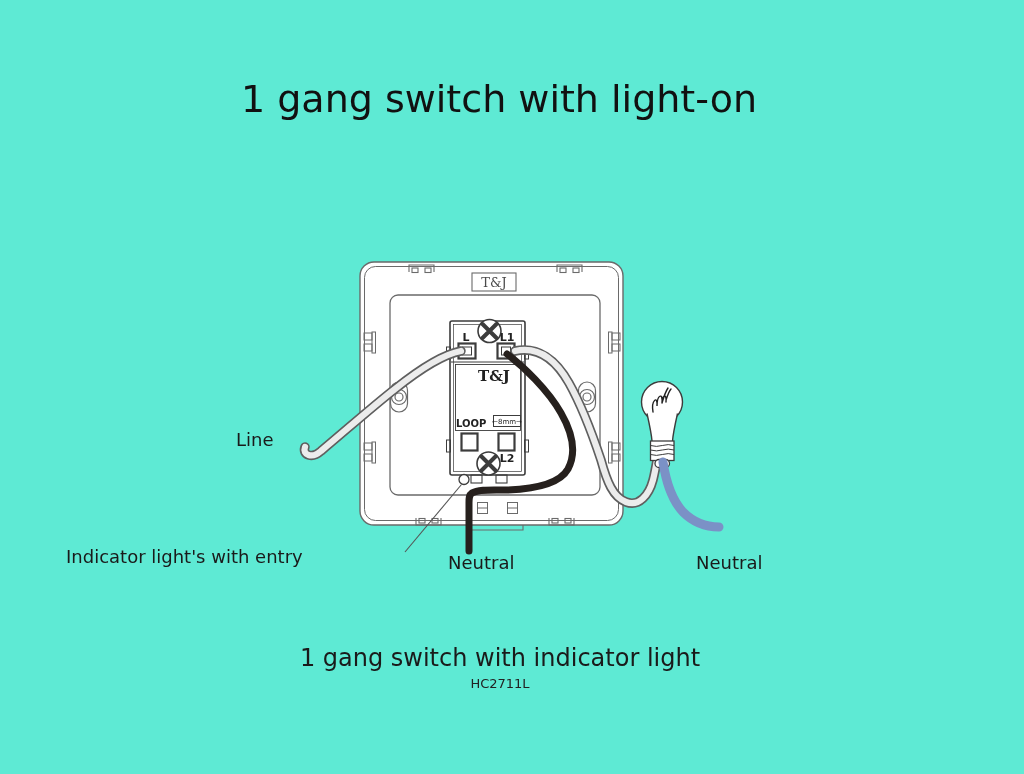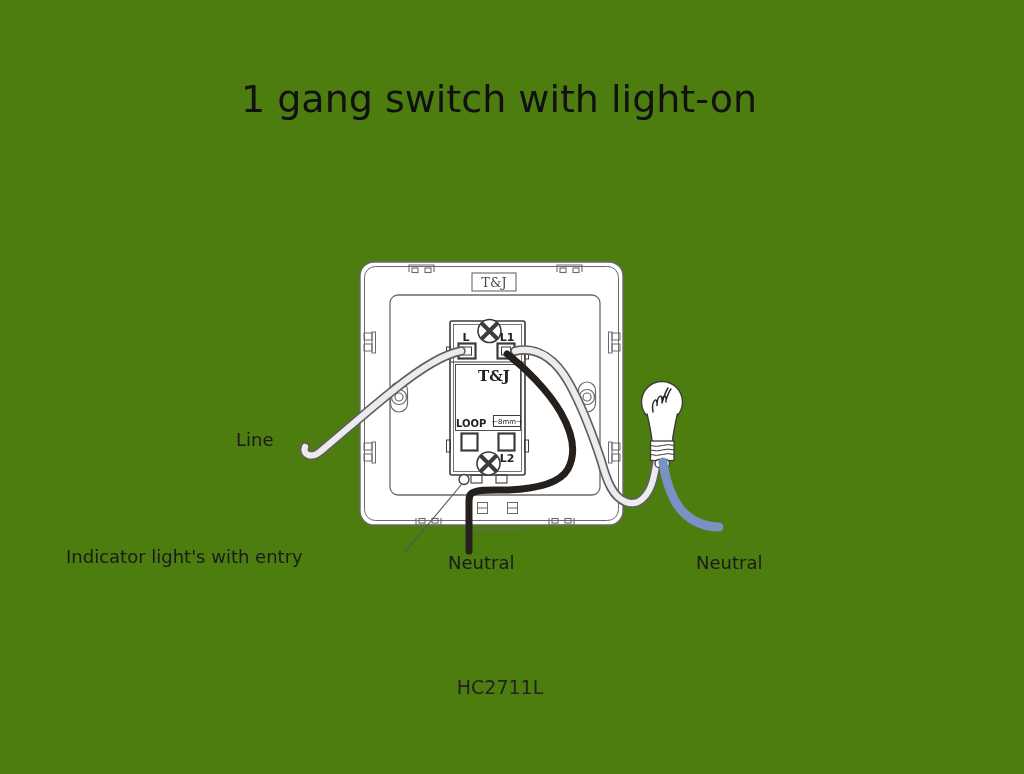--- a/index.html
+++ b/index.html
@@ -1,29 +1,29 @@
 <!DOCTYPE html>
 <html><head>
 <meta charset="utf-8">
 <style>
   html,body{margin:0;padding:0;background:#ffffff;}
   #stage{
-    position:relative;width:1024px;height:774px;background:#4d7c0f;
+    position:relative;width:1024px;height:774px;background:#5eead4;
     font-family:"DejaVu Sans","Liberation Sans",sans-serif;color:#161616;
     overflow:hidden;
   }
   .abs{position:absolute;}
   #title{left:0;top:74px;width:998px;text-align:center;font-size:38px;line-height:50px;color:#111;}
   .lbl{font-size:18px;color:#1a1a1a;white-space:nowrap;}
   #label-line{left:236px;top:429px;}
   #label-indicator{left:66px;top:546px;}
   #label-neutral-switch{left:448px;top:552px;}
   #label-neutral-lamp{left:696px;top:552px;}
   #caption{left:0;top:644px;width:1000px;text-align:center;font-size:24px;color:#1a1a1a;}
-  #model{left:0;top:676px;width:1000px;text-align:center;font-size:19px;color:#222;}
+  #model{left:0;top:676px;width:1000px;text-align:center;font-size:13px;color:#222;}
   svg text{font-family:"DejaVu Sans","Liberation Sans",sans-serif;}
   svg text.serif{font-family:"DejaVu Serif","Liberation Serif",serif;}
 </style>
 </head>
 <body>
 
 <div id="stage">
 
   <div id="title" class="abs">
     <div>1 gang switch with light-on</div>
@@ -171,14 +171,15 @@
     </g>
 
     <path d="M663,462 C666,482 671,499 683,512 C694,523 708,527 719,527" stroke="#7b91c6" stroke-width="9" fill="none" stroke-linecap="round"></path>
   </svg>
 
   <div id="label-line" class="abs lbl">Line</div>
   <div id="label-indicator" class="abs lbl">Indicator light's with entry</div>
   <div id="label-neutral-switch" class="abs lbl">Neutral</div>
   <div id="label-neutral-lamp" class="abs lbl">Neutral</div>
 
+  <div id="caption" class="abs">1 gang switch with indicator light</div>
   <div id="model" class="abs">HC2711L</div>
 </div>
 
 </body></html>

